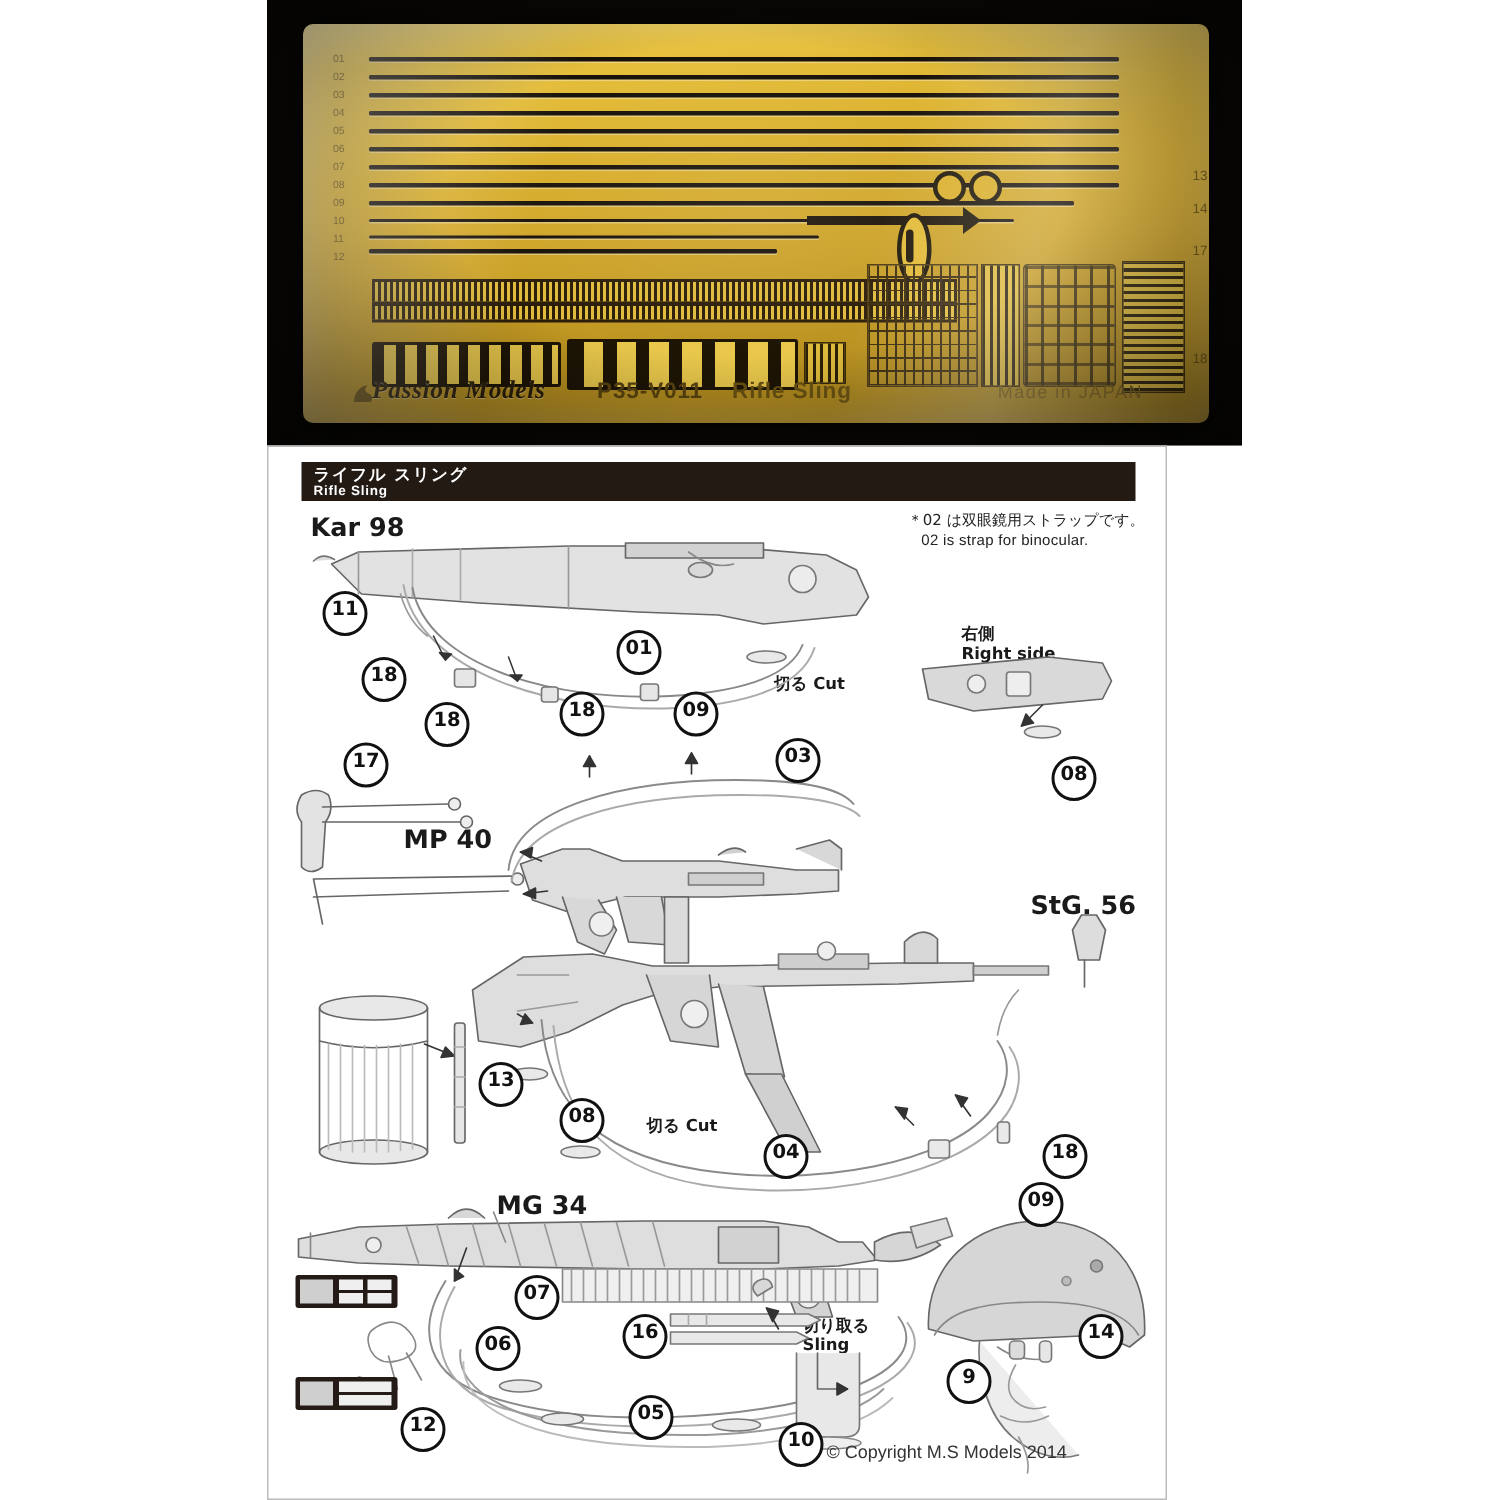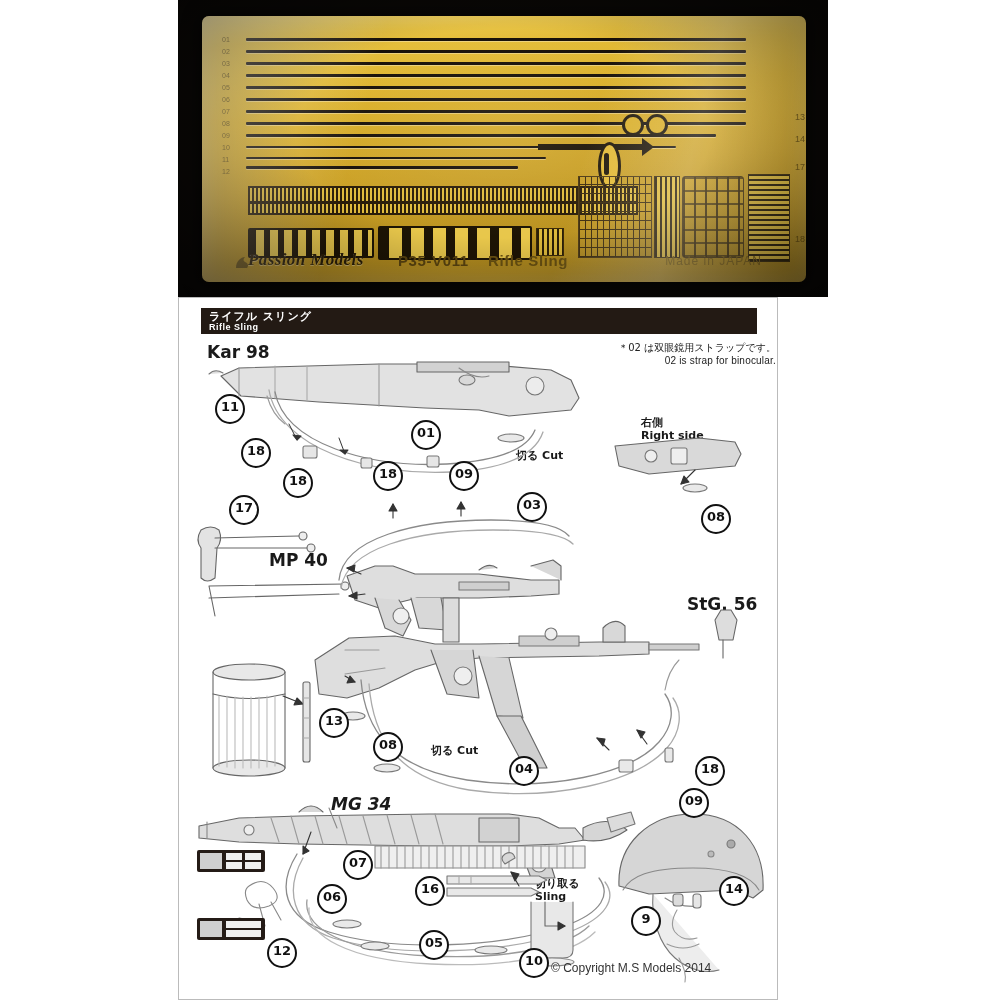--- a/index.html
+++ b/index.html
@@ -58,23 +58,23 @@
 
   .banner{position:absolute;left:22px;top:10px;width:556px;height:26px;background:#231a14;}
   .banner .jp{position:absolute;left:8px;top:1px;font-size:11px;color:#fff;font-weight:bold;letter-spacing:1px;
      font-family:"DejaVu Sans",sans-serif;}
   .banner .en{position:absolute;left:8px;top:14px;font-size:9px;color:#fff;font-weight:bold;letter-spacing:.5px;}
 
   .gunname{position:absolute;font-family:"DejaVu Sans",sans-serif;font-weight:bold;color:#1a1a1a;}
   #n-kar{left:28px;top:44px;font-size:17px;}
   #n-mp40{left:90px;top:252px;font-size:17px;}
   #n-stg{left:508px;top:296px;font-size:17px;}
-  #n-mg34{left:152px;top:496px;font-size:17px;font-style:italic;}
-
-  .note{position:absolute;right:3px;top:44px;text-align:right;font-size:10px;color:#222;line-height:1.25;
+  #n-mg34{left:152px;top:496px;font-size:17px;}
+
+  .note{position:absolute;right:16px;top:44px;text-align:left;font-size:10px;color:#222;line-height:1.25;
      font-family:"DejaVu Sans",sans-serif;}
   .note .l2{padding-left:9px;font-family:"Liberation Sans",sans-serif;letter-spacing:.2px;}
 
   .sidecap{position:absolute;font-size:11px;color:#1a1a1a;line-height:1.2;font-family:"DejaVu Sans",sans-serif;font-weight:bold;}
   #cap-right{left:462px;top:118px;}
 
   .cutlabel{position:absolute;font-size:11px;color:#1a1a1a;font-weight:bold;font-family:"DejaVu Sans",sans-serif;}
   #cut1{left:337px;top:150px;}
   #cut2{left:252px;top:445px;}
   #rem1{left:356px;top:580px;line-height:1.15;}

